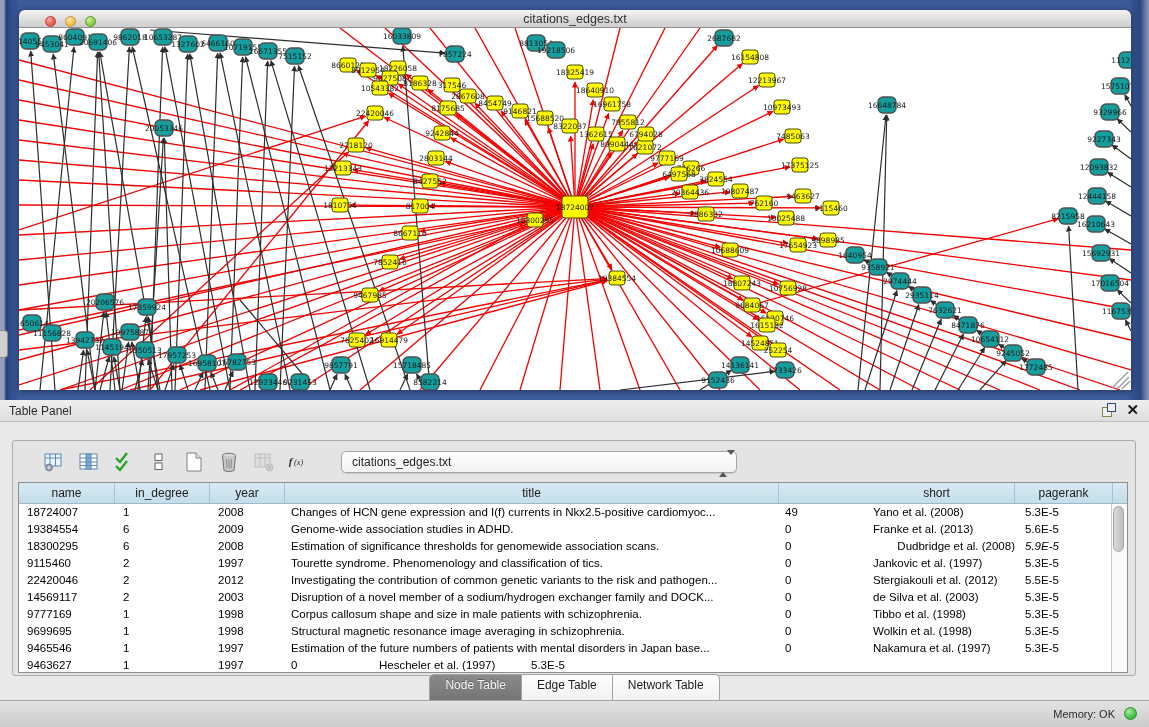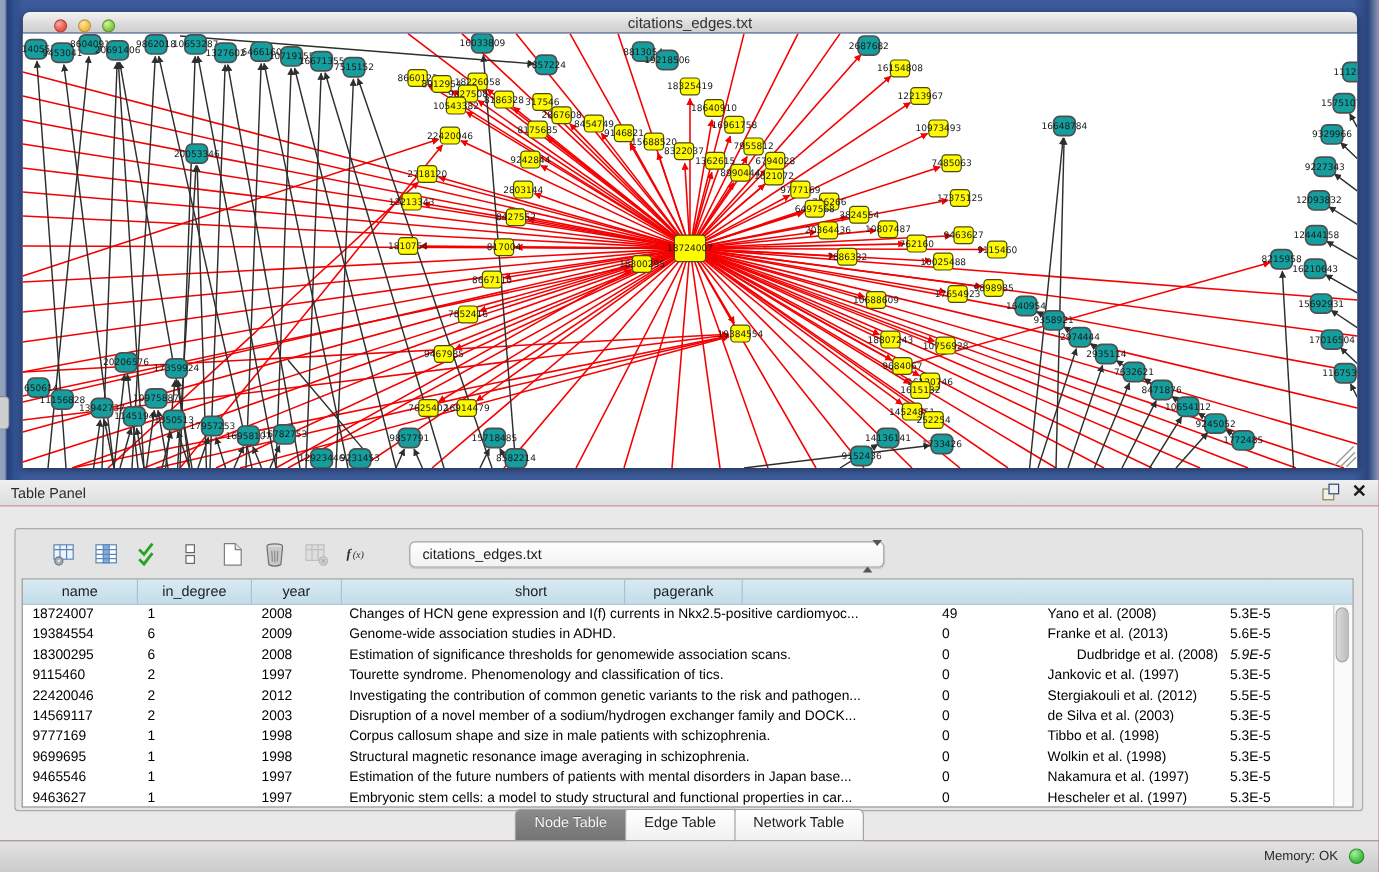--- a/index.html
+++ b/index.html
@@ -862,20 +862,21 @@
           <span class="dd-label">citations_edges.txt</span>
           <span class="dd-arrows"><span class="up"></span><span class="dn"></span></span>
         </span>
       </div>
 
       <div class="tablebox">
         <div class="thead" id="thead">
             <div class="th" style="width: 96px;">name</div>
             <div class="th" style="width: 95px;">in_degree</div>
             <div class="th" style="width: 75px;">year</div>
+            <div class="th" style="width: 494px;">title</div>
             <div class="th" style="width: 80px; margin-top: 35px;"><span class="sort-tri">△</span>out_de...</div>
             <div class="th" style="width: 156px;">short</div>
             <div class="th" style="width: 98px;">pagerank</div>
           </div>
         <div id="tbody">
             <div class="trow">
               <div class="td" style="width: 96px; padding-left: 8px;">18724007</div>
               <div class="td" style="width: 95px; padding-left: 8px;">1</div>
               <div class="td" style="width: 75px; padding-left: 8px;">2008</div>
               <div class="td" style="width: 494px; padding-left: 6px;">Changes of HCN gene expression and I(f) currents in Nkx2.5-positive cardiomyoc...</div>
@@ -952,21 +953,20 @@
               <div class="td" style="width: 75px; padding-left: 8px;">1997</div>
               <div class="td" style="width: 494px; padding-left: 6px;">Estimation of the future numbers of patients with mental disorders in Japan base...</div>
               <div class="td" style="width: 80px; padding-left: 6px;">0</div>
               <div class="td" style="width: 156px; padding-left: 14px;">Nakamura et al. (1997)</div>
               <div class="td" style="width: 98px; padding-left: 10px;">5.3E-5</div>
             </div>
             <div class="trow">
               <div class="td" style="width: 96px; padding-left: 8px;">9463627</div>
               <div class="td" style="width: 95px; padding-left: 8px;">1</div>
               <div class="td" style="width: 75px; padding-left: 8px;">1997</div>
-              <div class="td" style="width: 494px; padding-left: 6px;">Embryonic stem cells: a model to study structural and functional properties in car...</div>
               <div class="td" style="width: 80px; padding-left: 6px;">0</div>
               <div class="td" style="width: 156px; padding-left: 14px;">Hescheler et al. (1997)</div>
               <div class="td" style="width: 98px; padding-left: 10px;">5.3E-5</div>
             </div>
           </div>
         <div class="vscroll">
           <div class="vthumb"></div>
         </div>
       </div>
     </div>

